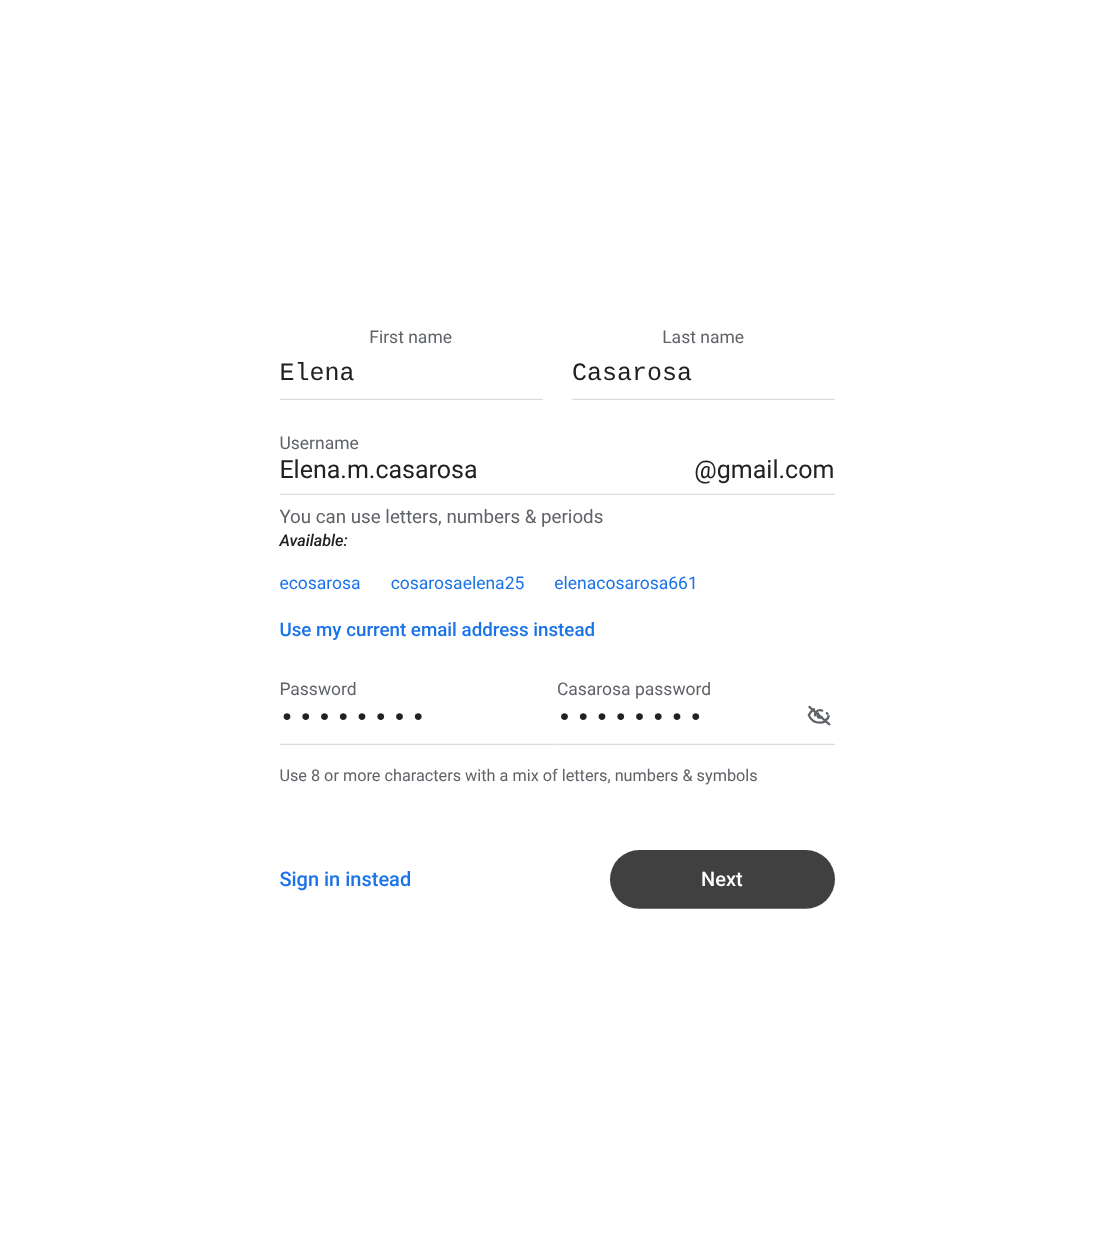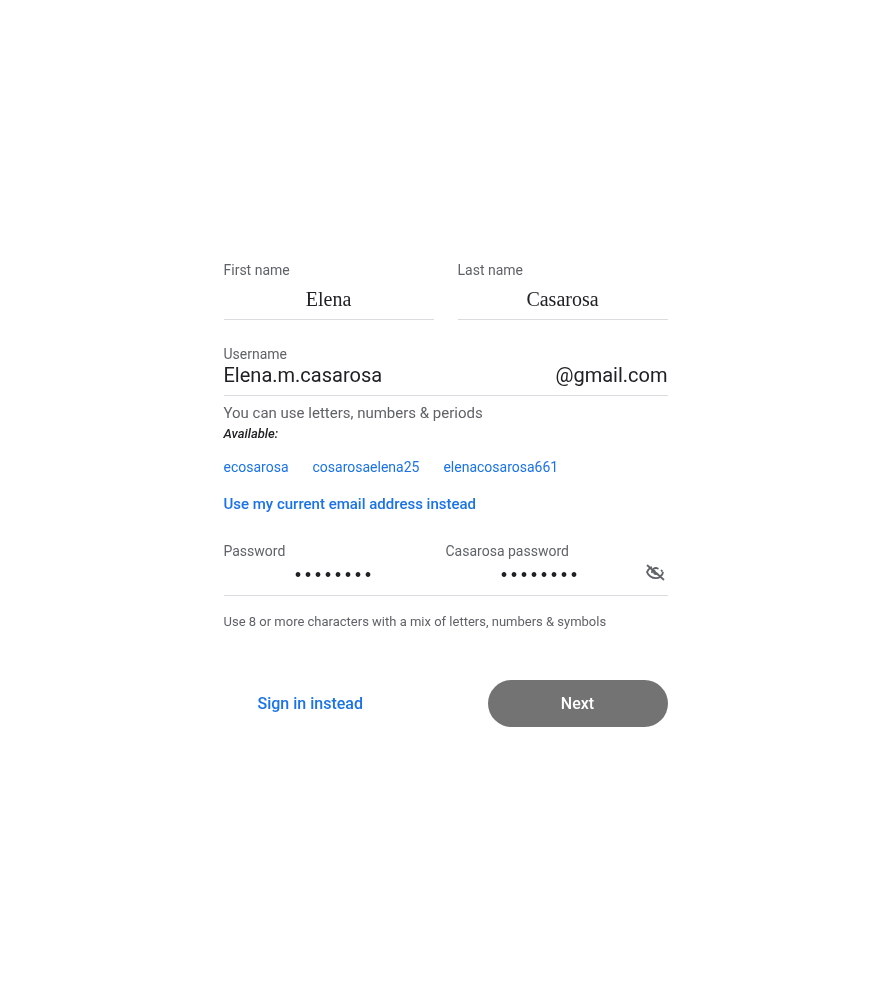--- a/index.html
+++ b/index.html
@@ -34,33 +34,33 @@
       display: flex;
       flex-direction: column;
       flex: 1;
     }
 
     .field-label {
       font-size: 14px;
       color: #5f6368;
       margin-bottom: 6px;
       font-family: Roboto, Arial, sans-serif;
+      text-align: center;
     }
 
     .field-input {
       font-size: 20px;
       color: #202124;
       border: none;
       border-bottom: 1.5px solid #dadce0;
       padding: 4px 0 8px 0;
       outline: none;
       background: transparent;
       width: 100%;
-      font-family: Liberation Serif, serif;
-      text-align: center;
+      font-family: Liberation Mono, monospace;
     }
 
     .username-section {
       margin-bottom: 18px;
     }
 
     .username-row {
       display: flex;
       align-items: baseline;
       border-bottom: 1.5px solid #dadce0;
@@ -173,25 +173,24 @@
 
     .sign-in-link {
       font-size: 16px;
       color: #1a73e8;
       cursor: pointer;
       font-weight: 500;
       font-family: Roboto, Arial, sans-serif;
       background: none;
       border: none;
       padding: 0;
-      margin-left: 34px;
     }
 
     .next-button {
-      background: #737373;
+      background: #404040;
       color: #ffffff;
       border: none;
       border-radius: 24px;
       padding: 14px 40px;
       font-size: 16px;
       font-weight: 500;
       cursor: pointer;
       font-family: Roboto, Arial, sans-serif;
       min-width: 180px;
     }

